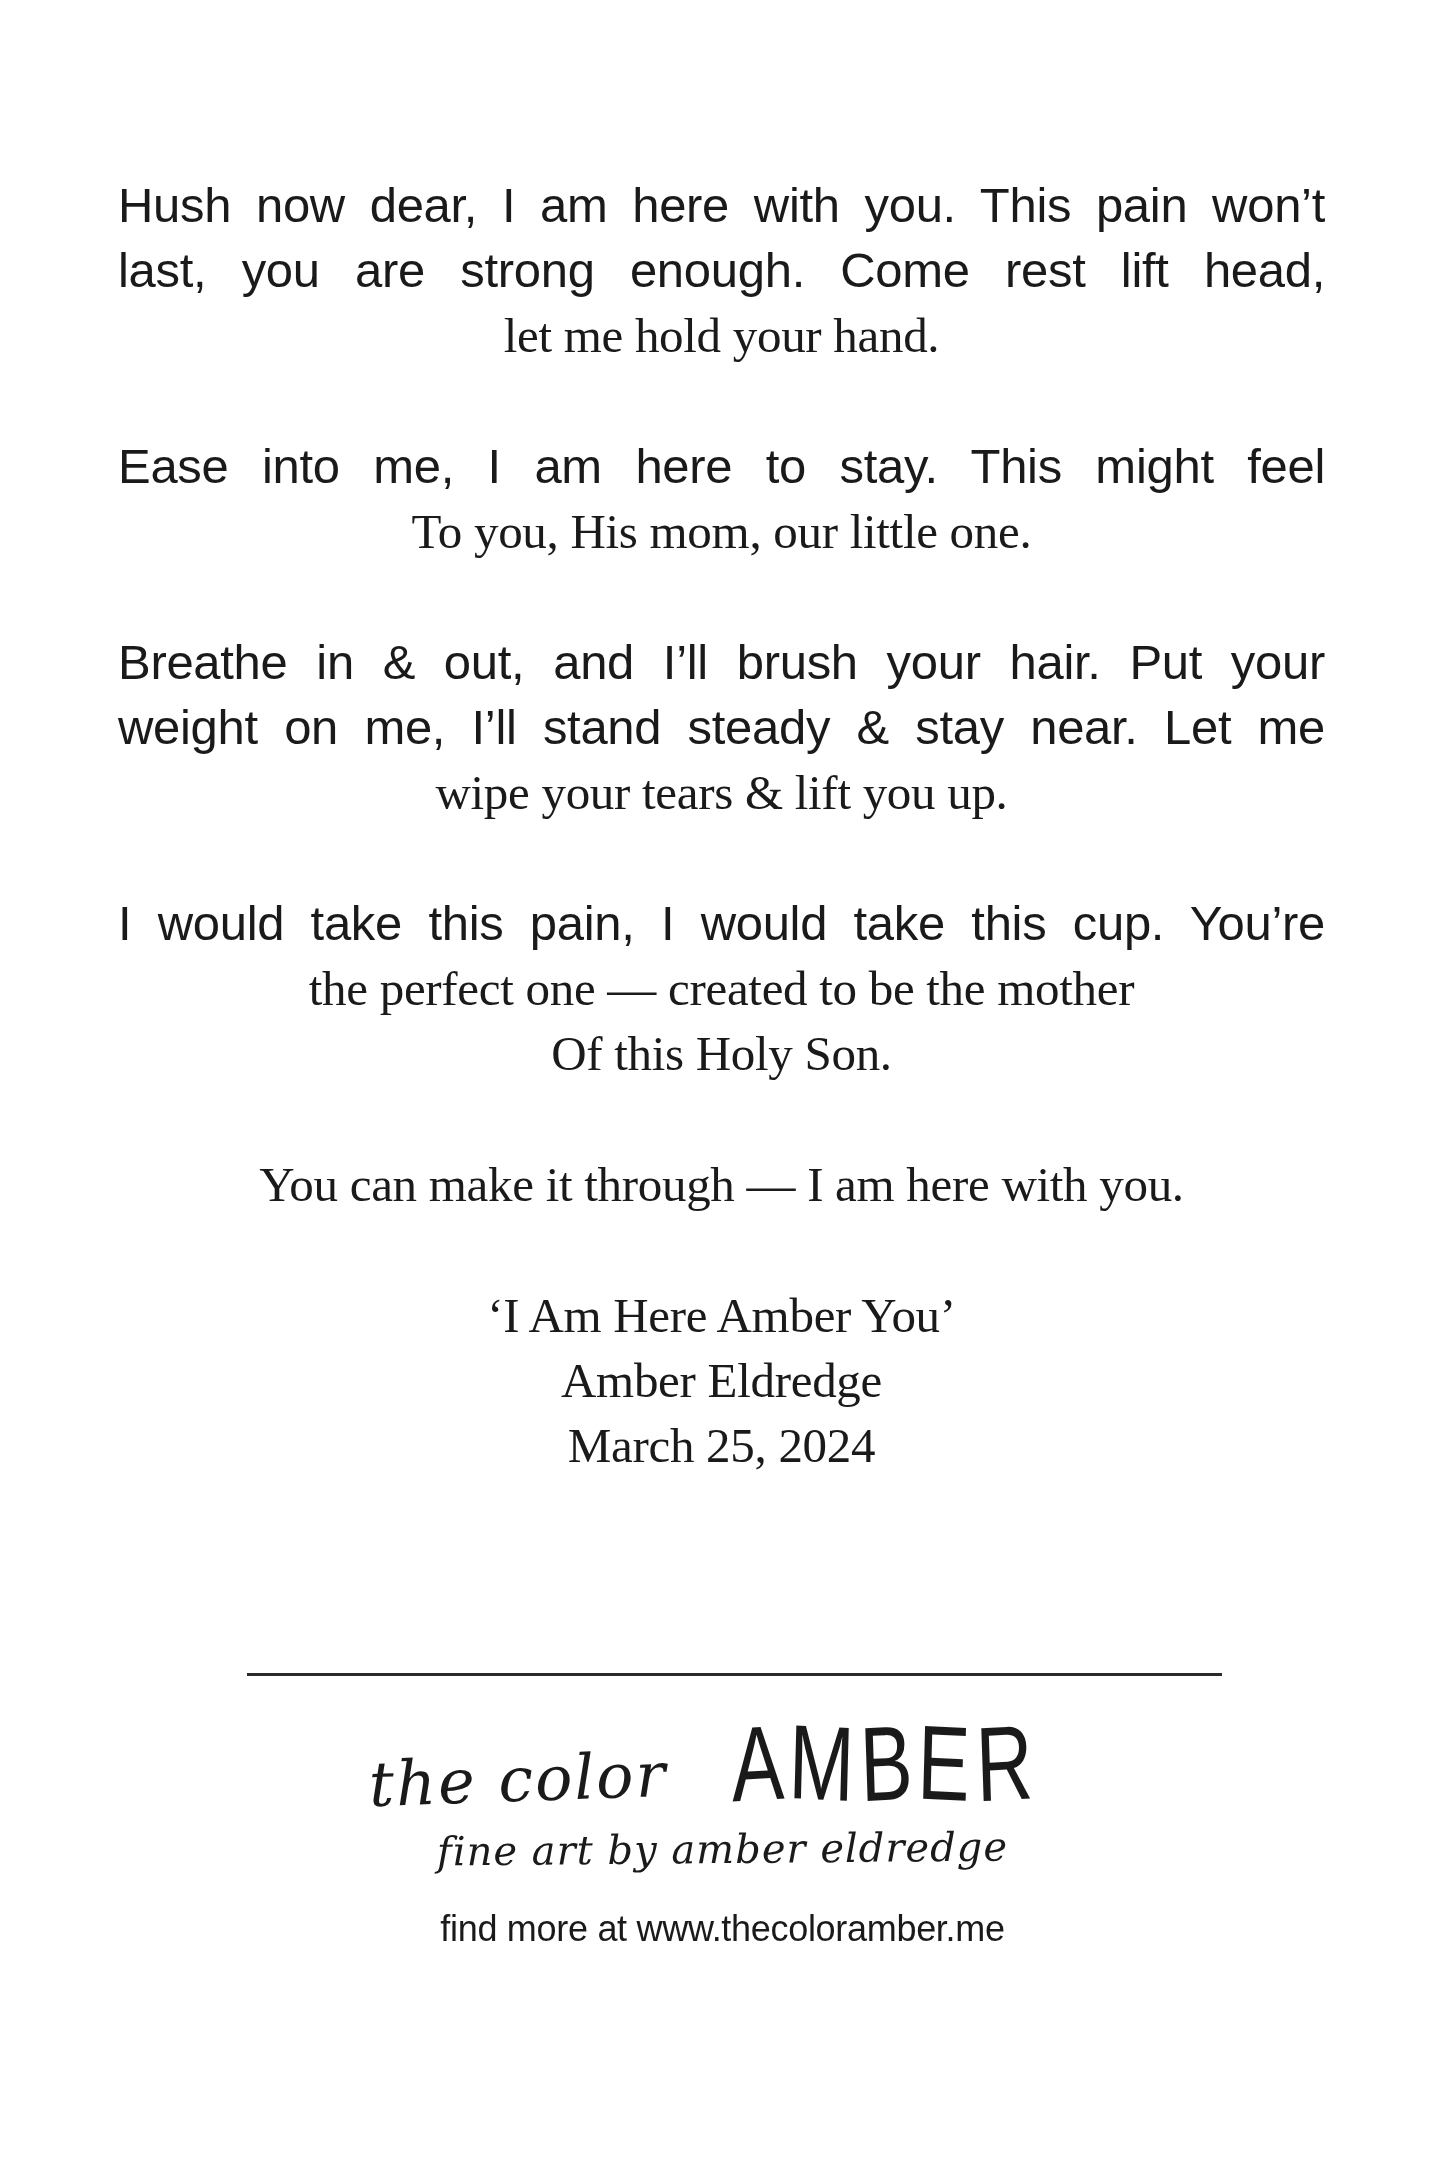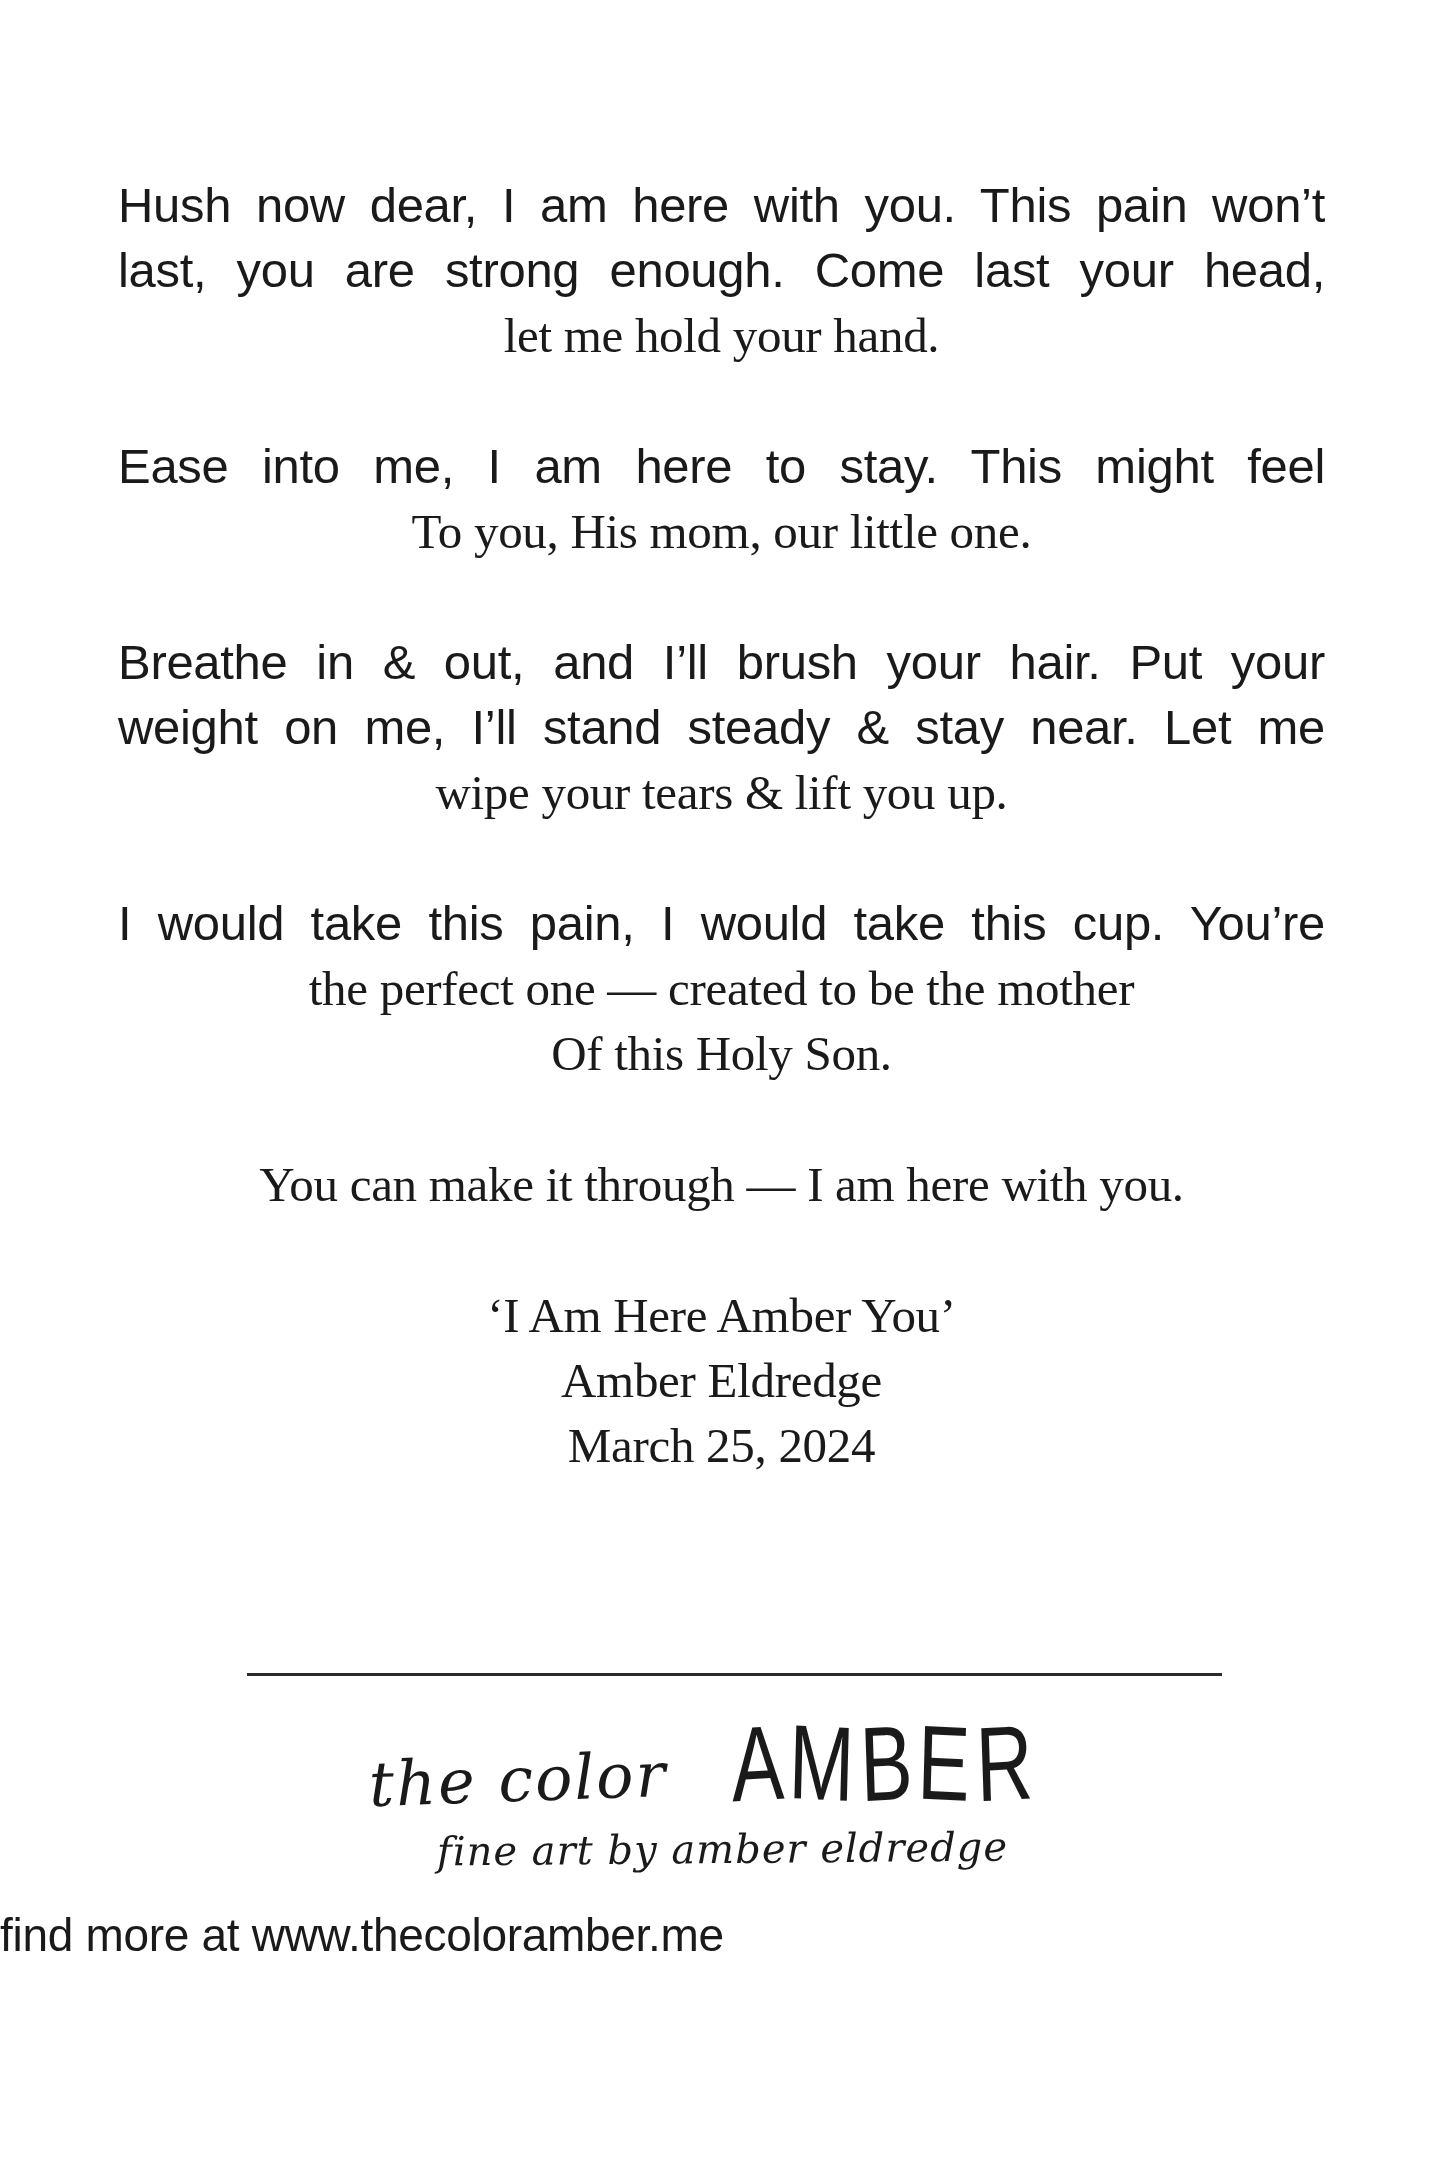--- a/index.html
+++ b/index.html
@@ -71,34 +71,35 @@
     margin-top: 10px;
     text-align: center;
     font-family: "DejaVu Serif", serif;
     font-style: italic;
     font-size: 40px;
     letter-spacing: 1px;
     transform: rotate(-0.5deg);
   }
   .footer-note {
     margin-top: 36px;
-    font-size: 46px;
+    text-align: center;
+    font-size: 36px;
     letter-spacing: -0.3px;
   }
 </style>
 </head>
 <body>
 
 <div class="page">
 
   <div class="poem">
 
     <div class="stanza">
       <span class="line j">Hush now dear, I am here with you. This pain won’t</span>
-      <span class="line j">last, you are strong enough. Come last your head,</span>
+      <span class="line j">last, you are strong enough. Come rest lift head,</span>
       <span class="line c">let me hold your hand.</span>
     </div>
 
     <div class="stanza">
       <span class="line j">Ease into me, I am here to stay. This might feel</span>
       <span class="line c">To you, His mom, our little one.</span>
     </div>
 
     <div class="stanza">
       <span class="line j">Breathe in &amp; out, and I’ll brush your hair. Put your</span>

